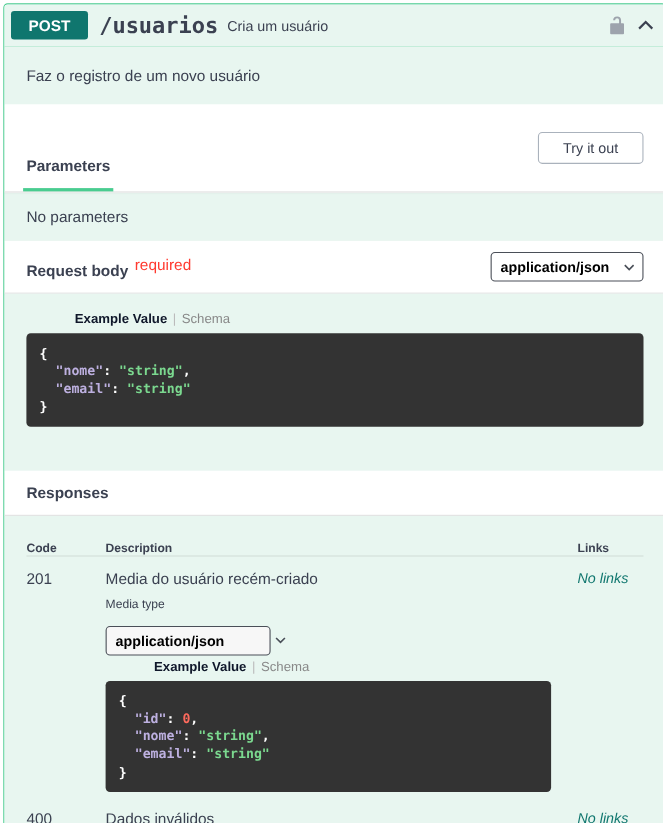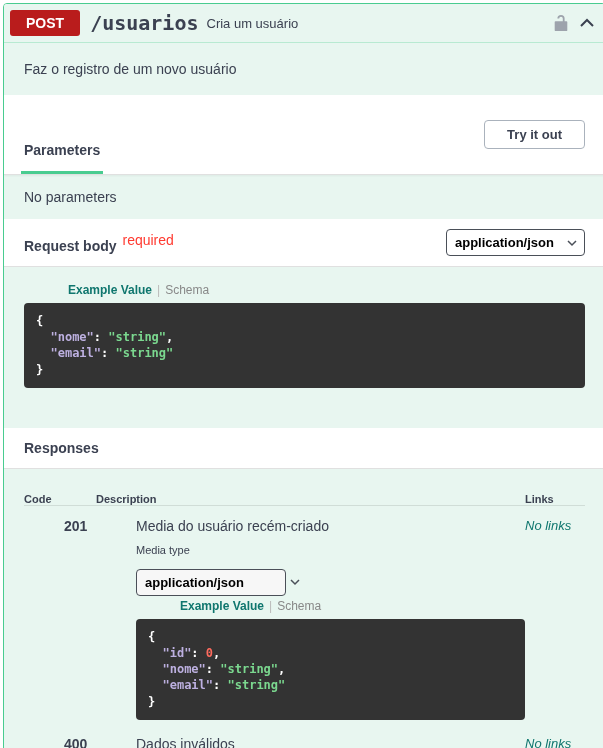--- a/index.html
+++ b/index.html
@@ -1,53 +1,53 @@
 <!DOCTYPE html>
 <html><head>
 <meta charset="utf-8">
 <style>
 * { box-sizing: border-box; margin: 0; padding: 0; }
 body { font-family: sans-serif; background: #fff; font-size: 14px; color: #3b4151; }
 .container { width: 603px; border: 1px solid #49cc90; border-radius: 4px; overflow: hidden; margin: 3px; }
 .header { display: flex; align-items: center; padding: 6px 10px 6px 6px; background: #e8f6f0; border-bottom: 1px solid rgba(73,204,144,0.3); cursor: pointer; }
-.method-badge { background: #b91c1c; color: #fff; font-weight: 700; font-size: 14px; padding: 5px 16px; border-radius: 3px; margin-right: 10px; text-align: center; min-width: 70px; }
+.method-badge { background: #0f766e; color: #fff; font-weight: 700; font-size: 14px; padding: 5px 16px; border-radius: 3px; margin-right: 10px; text-align: center; min-width: 70px; }
 .path { font-family: monospace; font-size: 20px; font-weight: 600; color: #3b4151; }
 .summary { margin-left: 8px; font-size: 13px; color: #3b4151; }
 .spacer { flex: 1; }
 .lock-icon { color: #9da3ac; margin-right: 10px; display: flex; }
 .chevron { display: flex; align-items: center; }
 .desc-block { padding: 18px 20px; background: #e8f6f0; font-size: 14px; }
 .section-header { display: flex; align-items: center; justify-content: space-between; padding: 10px 20px; background: #fff; border-bottom: 1px solid #e0e0e0; box-shadow: 0 1px 2px rgba(0,0,0,0.05); position: relative; }
 .section-title { font-weight: 700; font-size: 14px; color: #3b4151; position: relative; padding-bottom: 6px; margin-top: 37px; }
 .section-title.params::after { content: ''; position: absolute; left: -3px; right: -3px; bottom: -10px; height: 3px; background: #49cc90; }
-.tryit-btn { border: 1.5px solid #aab2bc; background: transparent; padding: 6px 22px; border-radius: 4px; font-weight: 700; font-size: 13px; color: #3b4151; cursor: pointer; }
+.tryit-btn { border: 1.5px solid #aab2bc; background: transparent; padding: 6px 22px; border-radius: 4px; font-weight: 400; font-size: 13px; color: #3b4151; cursor: pointer; }
 .no-params { padding: 14px 20px; background: #e8f6f0; font-size: 14px; }
 .body-header { display: flex; align-items: center; justify-content: space-between; padding: 10px 20px; background: #fff; border-bottom: 1px solid #e0e0e0; box-shadow: 0 1px 2px rgba(0,0,0,0.05); }
 .body-label { font-weight: 700; font-size: 14px; }
 .required { color: #ff3a30; font-size: 14px; font-weight: 400; vertical-align: super; margin-left: 2px; }
 .content-type-select { border: 1.5px solid #4a4f58; border-radius: 4px; padding: 5px 30px 5px 8px; font-weight: 700; font-size: 13px; appearance: none; background: #fff; position: relative; }
 .select-wrap { position: relative; display: inline-block; }
 .select-wrap .sel-arrow { position: absolute; right: 8px; top: 50%; transform: translateY(-50%); pointer-events: none; color: #4a4f58; }
 .body-content { padding: 16px 20px 40px; background: #e8f6f0; }
 .tabs { font-size: 12px; margin-bottom: 6px; }
-.tab-active { font-weight: 700; color: #0f766e; padding-left: 44px; }
+.tab-active { font-weight: 700; color: #0f172a; padding-left: 44px; }
 .tab-sep { color: #bbb; margin: 0 5px; }
 .tab-inactive { color: #888; cursor: pointer; }
 .code-block { background: #333; border-radius: 4px; padding: 10px 12px; font-family: monospace; font-size: 12px; line-height: 1.35; white-space: pre; color: #fff; font-weight: 600; }
 .code-block .key { color: #bdb0e0; }
 .code-block .str { color: #7bd88f; }
 .code-block .num { color: #fc6a5d; }
 .responses-header { padding: 12px 20px; background: #fff; font-weight: 700; font-size: 14px; border-bottom: 1px solid #e0e0e0; box-shadow: 0 1px 2px rgba(0,0,0,0.05); }
 .resp-table { padding: 12px 20px 20px; background: #e8f6f0; }
 .resp-head { display: flex; font-size: 11px; font-weight: 700; color: #3b4151; border-bottom: 1px solid rgba(0,0,0,0.1); padding: 12px 0 0; }
 .col-code { width: 72px; }
 .col-desc { flex: 1; }
 .col-links { width: 60px; text-align: left; }
 .resp-row { display: flex; padding: 12px 0 4px; }
-.resp-code { width: 72px; font-size: 14px; color: #3b4151; font-weight: 700; margin-left: 40px; }
+.resp-code { width: 72px; font-size: 14px; color: #3b4151; font-weight: 400; }
 .resp-desc { flex: 1; }
 .resp-links { width: 60px; font-style: italic; font-size: 13px; color: #0f766e; }
 .resp-msg { font-size: 14px; margin-bottom: 10px; }
 .media-label { font-size: 11px; color: #3b4151; margin-bottom: 13px; }
 .media-select-wrap { position: relative; display: inline-block; margin-bottom: 3px; }
 .media-select { border: 1.5px solid #4a4f58; border-radius: 4px; padding: 5px 28px 5px 8px; font-weight: 700; font-size: 13px; appearance: none; background: #f7f7f7; min-width: 150px; }
 .controls-note { font-size: 11px; color: #888; margin-bottom: 10px; }
 .controls-note .mono { font-family: monospace; }
 .code-block.resp { margin-top: 4px; max-width: 405px; }
 </style>

